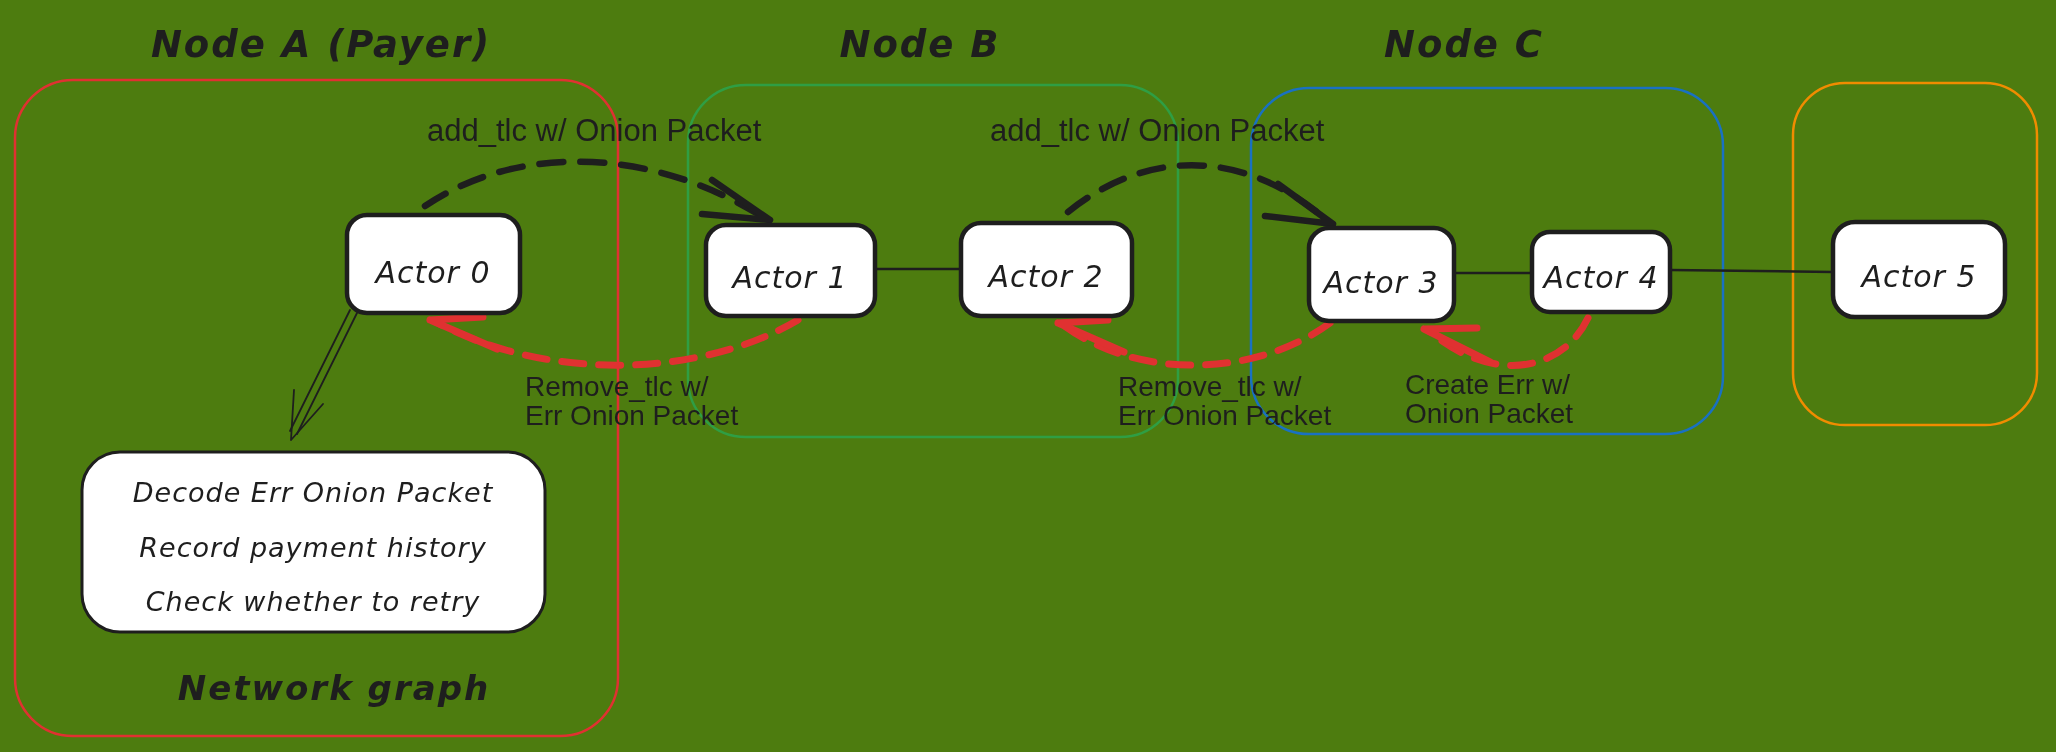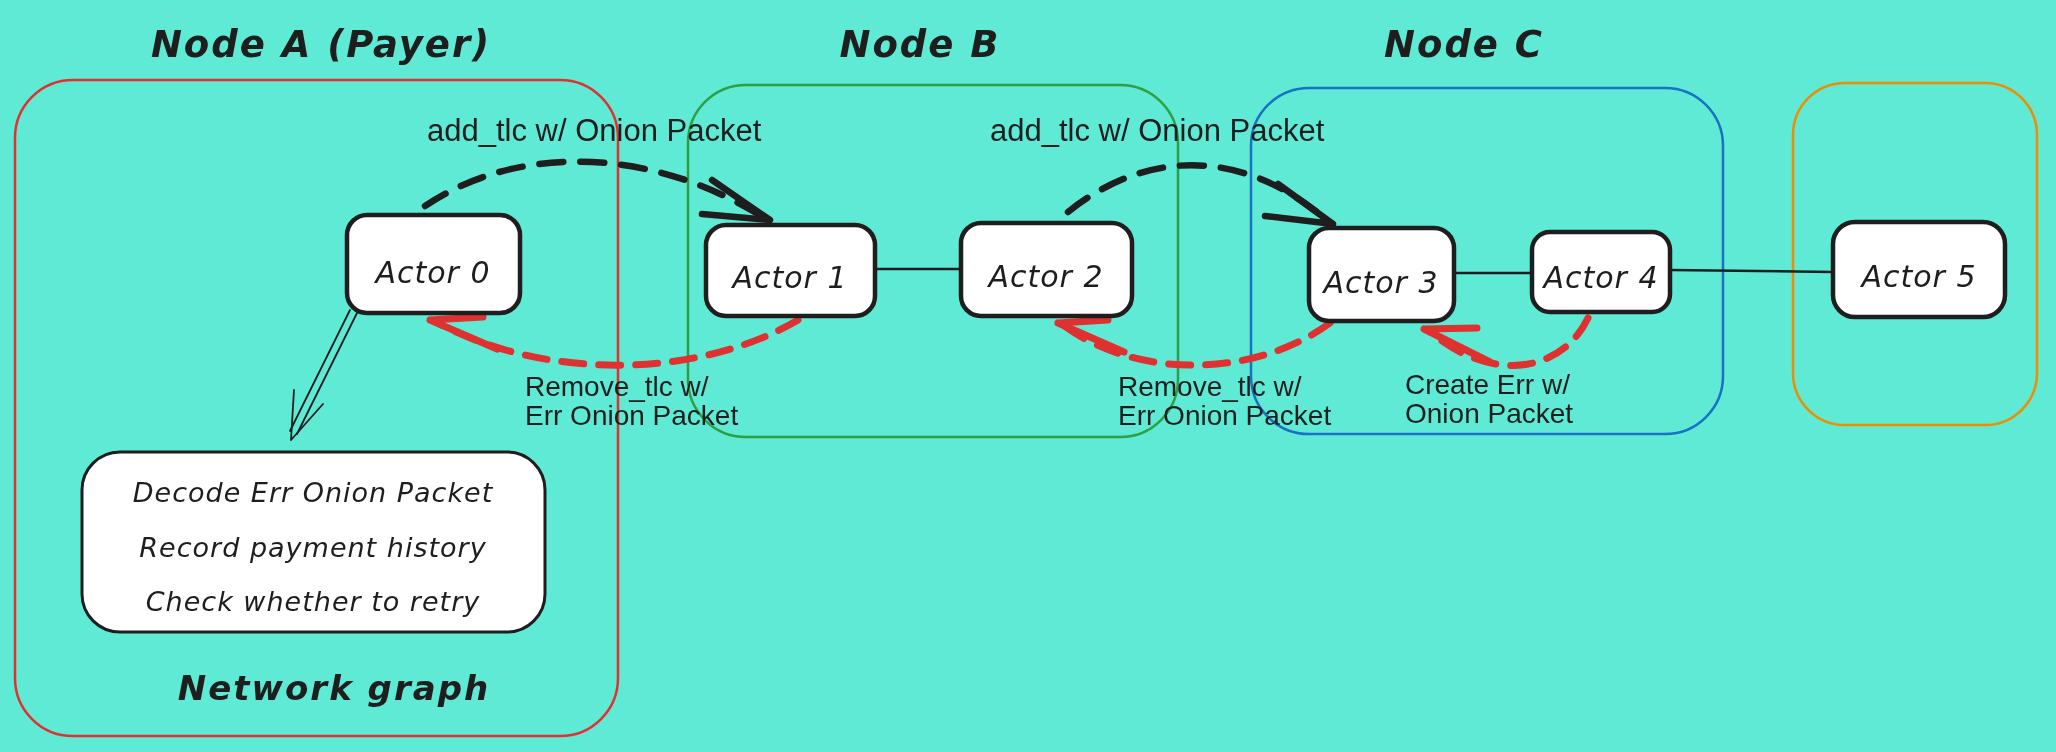--- a/index.html
+++ b/index.html
@@ -1,20 +1,20 @@
 <!DOCTYPE html>
 <html><head>
 <meta charset="utf-8">
 <style>
   html, body { margin: 0; padding: 0; background: #ffffff; }
   .canvas {
     position: relative;
     width: 2056px;
     height: 752px;
-    background: #5eead4;
+    background: #4d7c0f;
     overflow: hidden;
   }
   svg { display: block; }
 
   
   .hand   { font-family: "DejaVu Sans", sans-serif; font-style: italic; fill: #1e1e1e; }
   .title  { font-size: 37px; font-weight: bold; letter-spacing: 2px; }
   .actor-label { font-size: 30px; letter-spacing: 1px; }
   .step   { font-size: 27px; letter-spacing: 1px; }
   .ng     { font-size: 34px; font-weight: bold; letter-spacing: 2px; }

